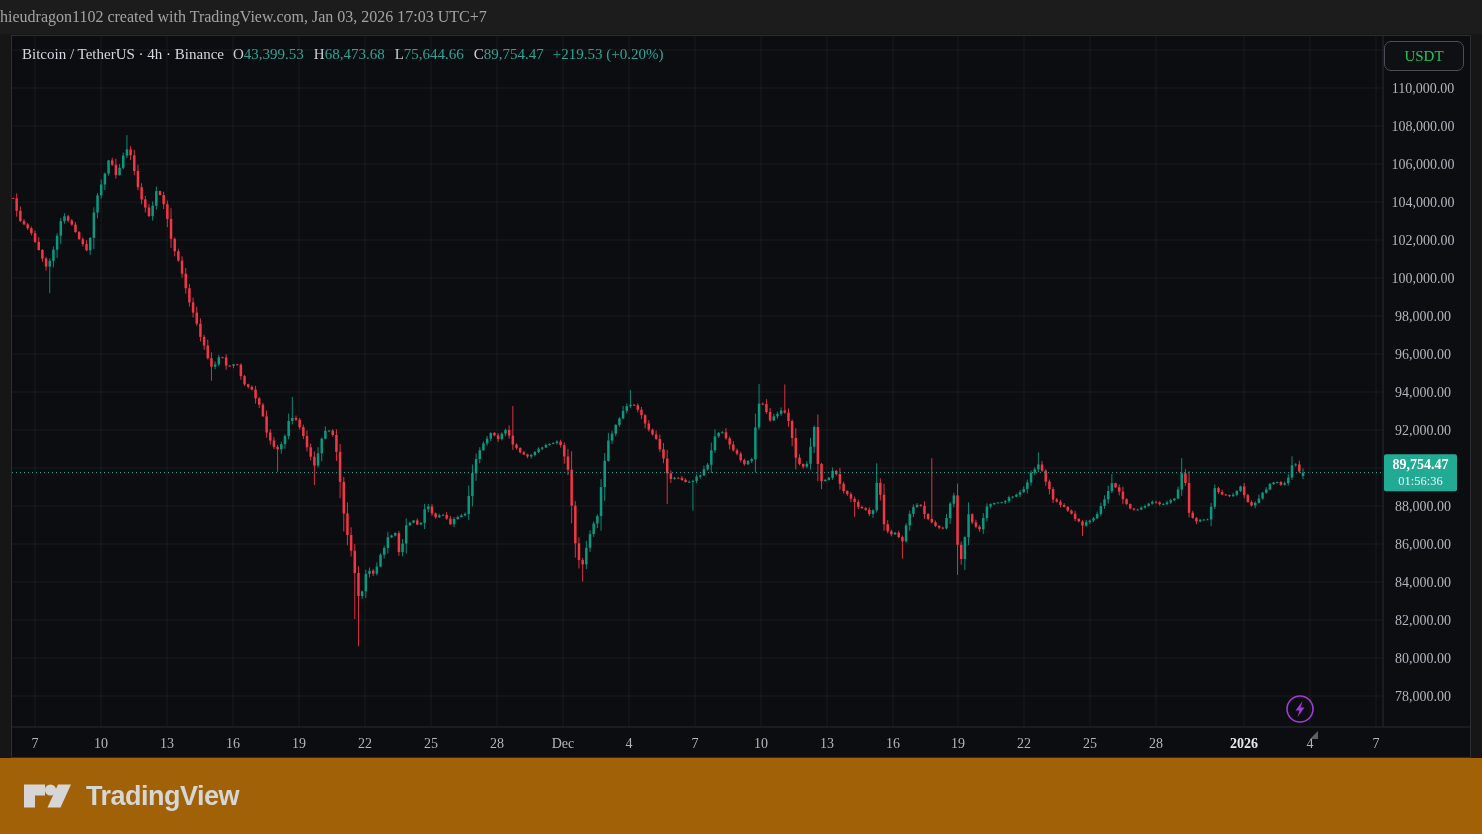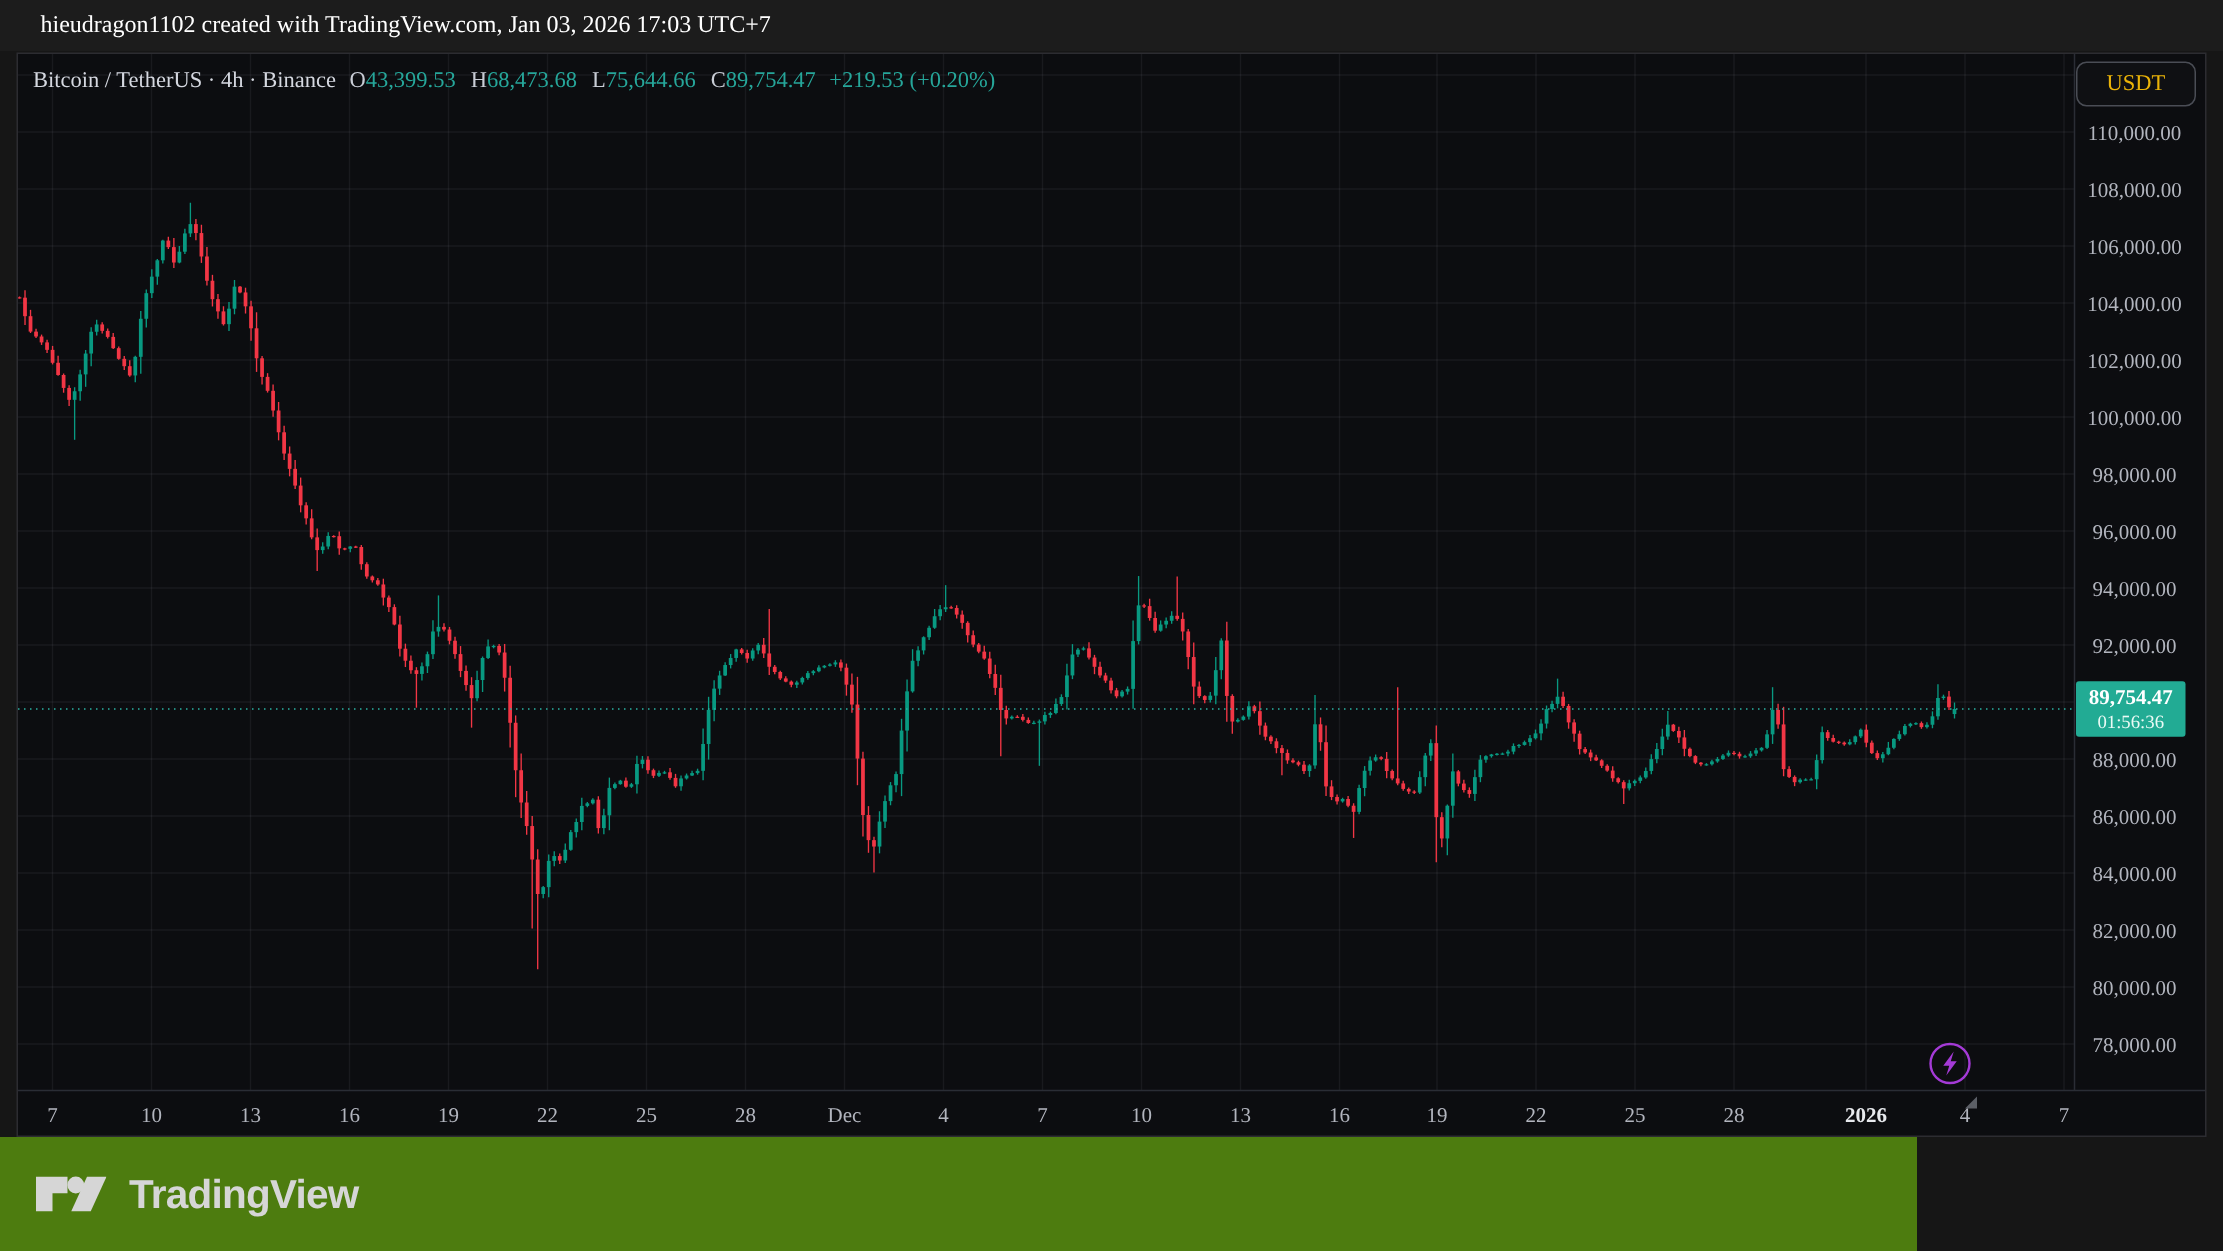--- a/index.html
+++ b/index.html
@@ -3,47 +3,47 @@
 <meta charset="utf-8">
 <style>
   html,body{margin:0;padding:0}
   body{
     position:relative;width:1482px;height:834px;overflow:hidden;
     background:#161616;
     font-family:"Liberation Serif","DejaVu Serif",serif;
   }
   .topbar{
     position:absolute;left:0;top:0;width:1482px;height:34px;
-    background:#1c1c1c;color:#ffffff;font-size:16px;line-height:34px;
-    padding-left:27px;box-sizing:border-box;white-space:nowrap;
+    background:#1c1c1c;color:#a3a3a3;font-size:16px;line-height:34px;
+    box-sizing:border-box;white-space:nowrap;
   }
   .widget{
     position:absolute;left:12px;top:36px;width:1458px;height:721px;
     background:#0c0d10;box-shadow:0 0 0 1px #2c2c31;
   }
   .chart-svg{position:absolute;left:0;top:0}
   .header{
     position:absolute;left:10px;top:10px;z-index:5;display:flex;
     align-items:flex-end;gap:9px;font-size:15px;white-space:nowrap;
   }
   .symbol{color:#d5d8e0}
   .ohlc{display:flex;gap:10px}
   .ohlc .pair{display:flex}
   .ohlc-label{color:#c9cdd6}
   .ohlc-value{color:#26a69a}
   .change{color:#26a69a}
   .usdt-btn{
     position:absolute;left:1372px;top:5px;width:78px;height:28px;z-index:6;
     border:1px solid #4a4d55;border-radius:7px;background:#0f1013;
-    color:#eab308;font-size:15px;display:flex;align-items:center;justify-content:center;
+    color:#22c55e;font-size:15px;display:flex;align-items:center;justify-content:center;
     cursor:pointer;
   }
   .footer{
-    position:absolute;left:0;top:758px;width:1278px;height:76px;
-    background:#4d7c0f;display:flex;align-items:center;gap:15px;
+    position:absolute;left:0;top:758px;width:1482px;height:76px;
+    background:#a16207;display:flex;align-items:center;gap:15px;
     padding-left:24px;box-sizing:border-box;
   }
   .logo-glyph svg{display:block}
   .logo-text{
     font-family:"Liberation Sans","DejaVu Sans",sans-serif;font-weight:bold;
     font-size:27px;color:#d6d6d6;letter-spacing:-0.5px;
   }
   text{font-family:"Liberation Serif","DejaVu Serif",serif}
   .ytick{font-size:14px;fill:#b2b5be}
   .xtick{font-size:14px;fill:#b2b5be}

